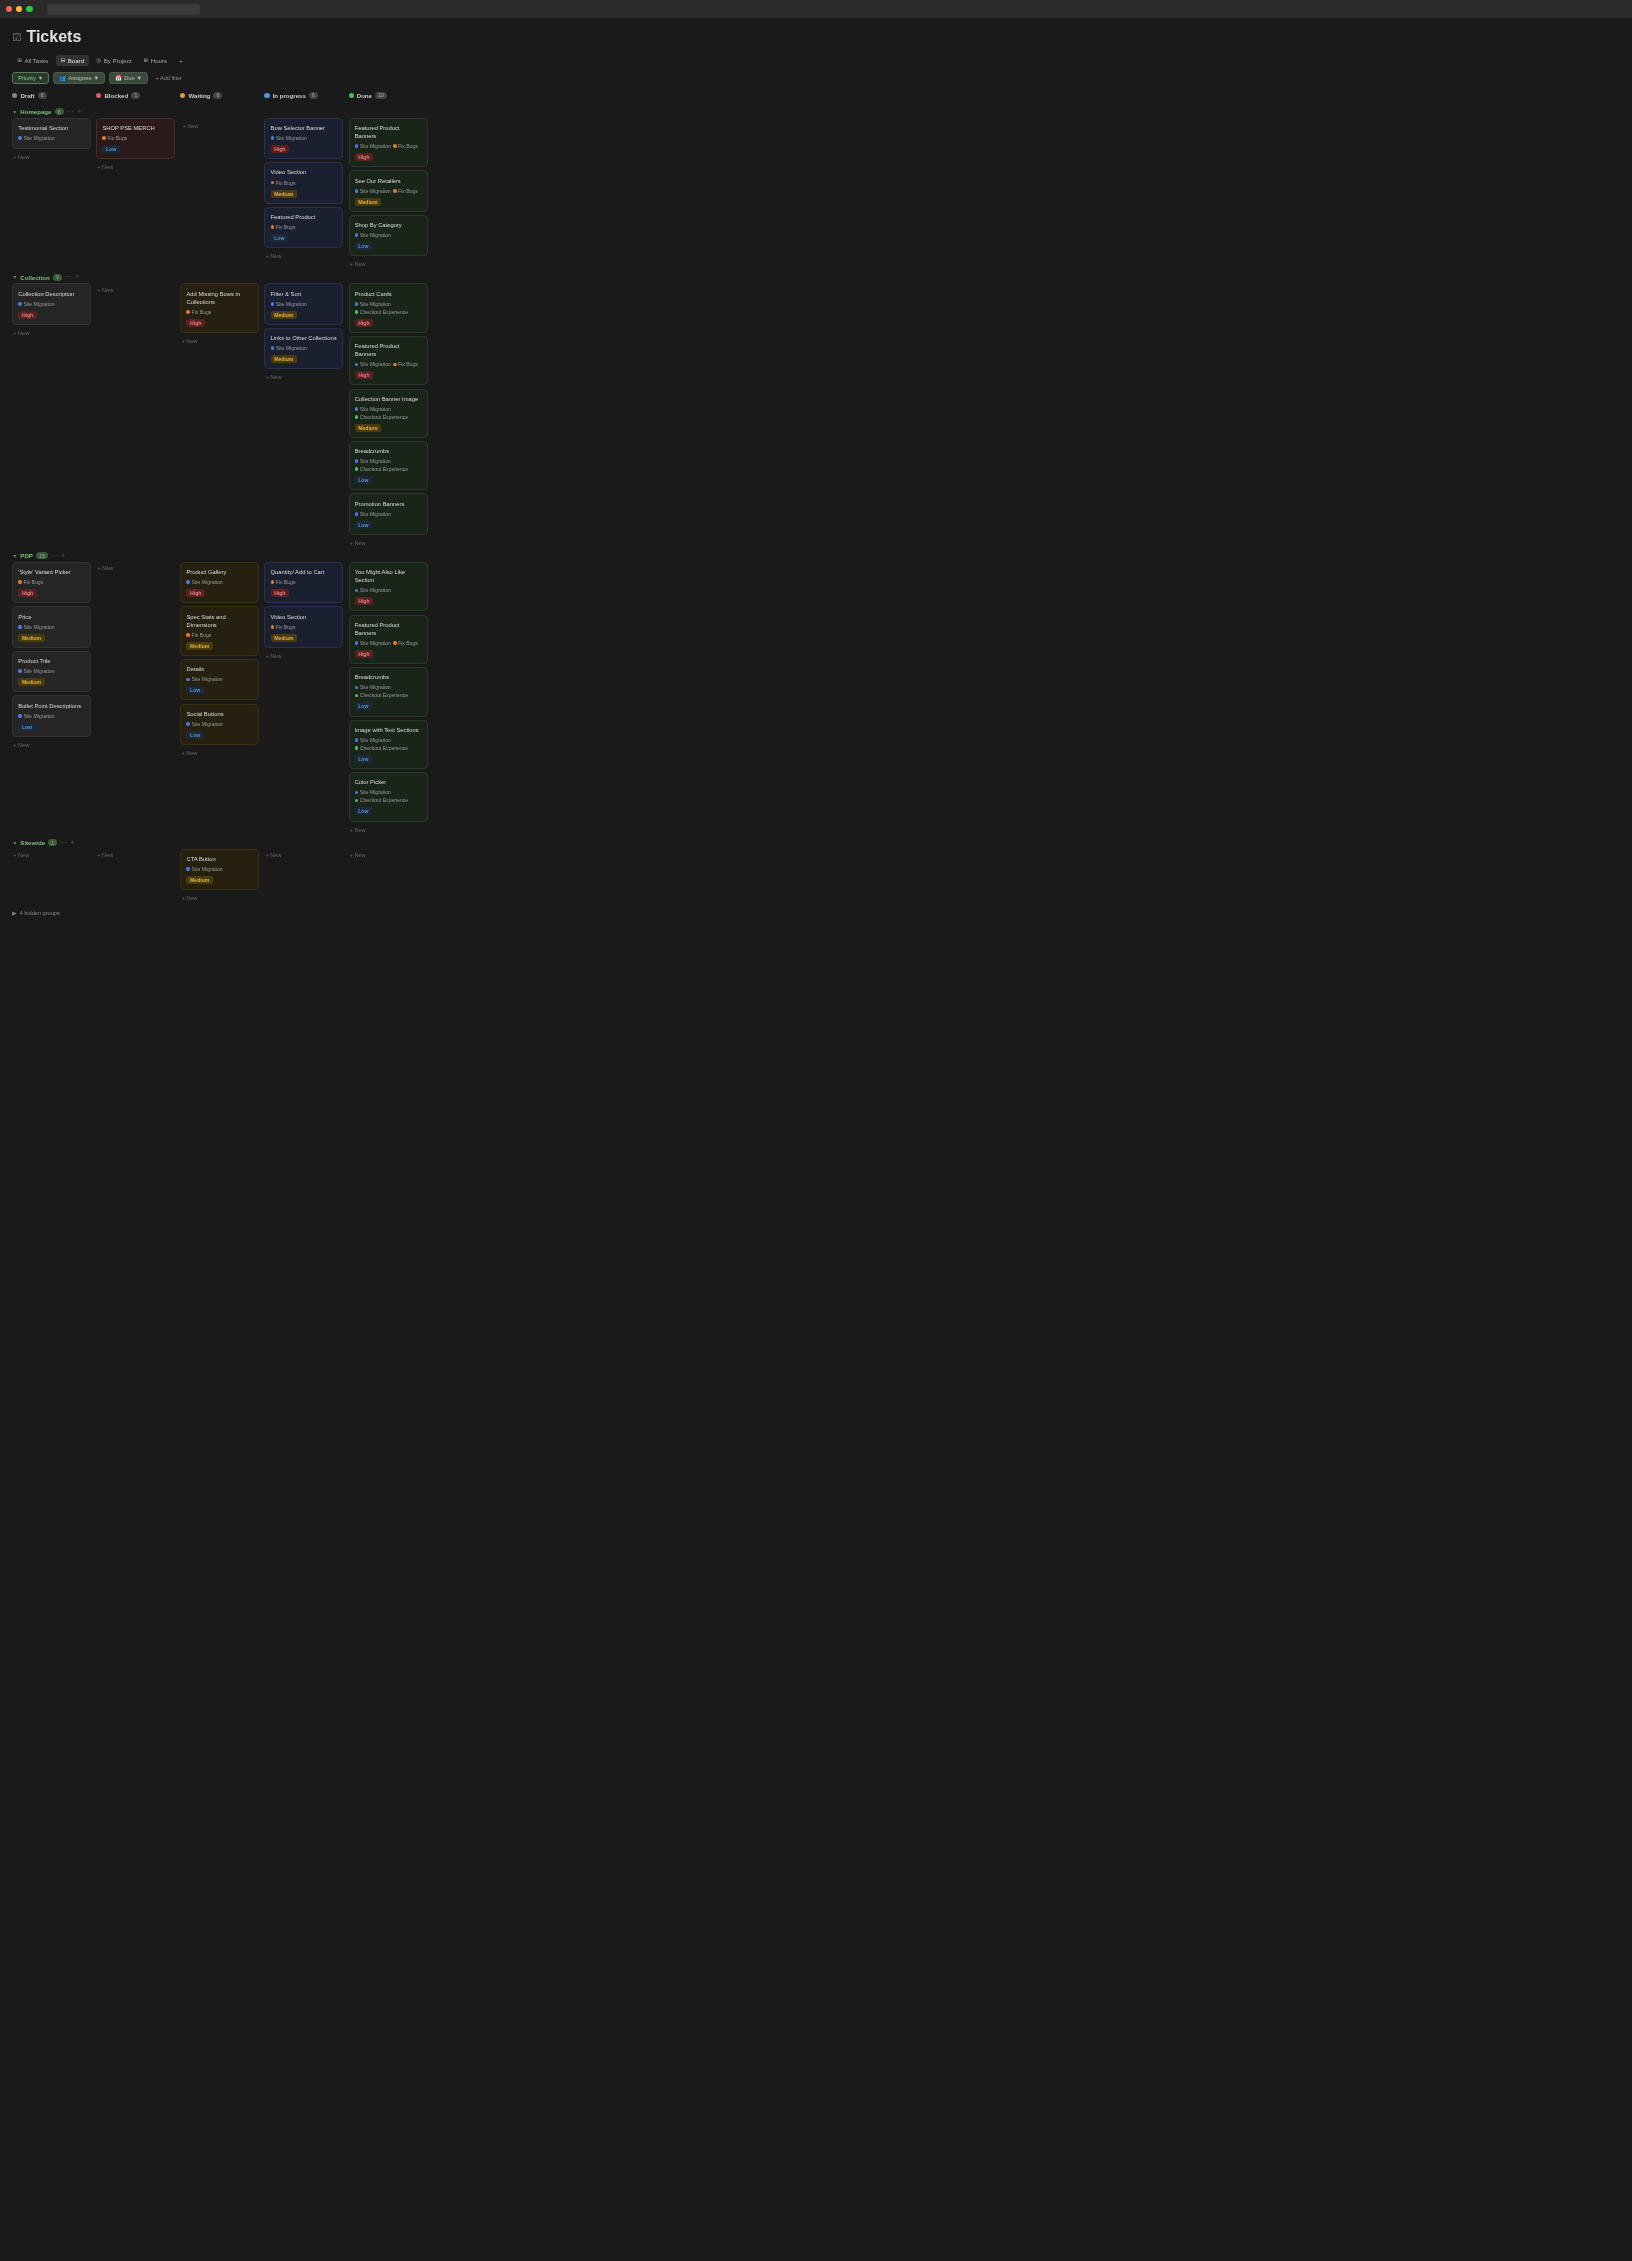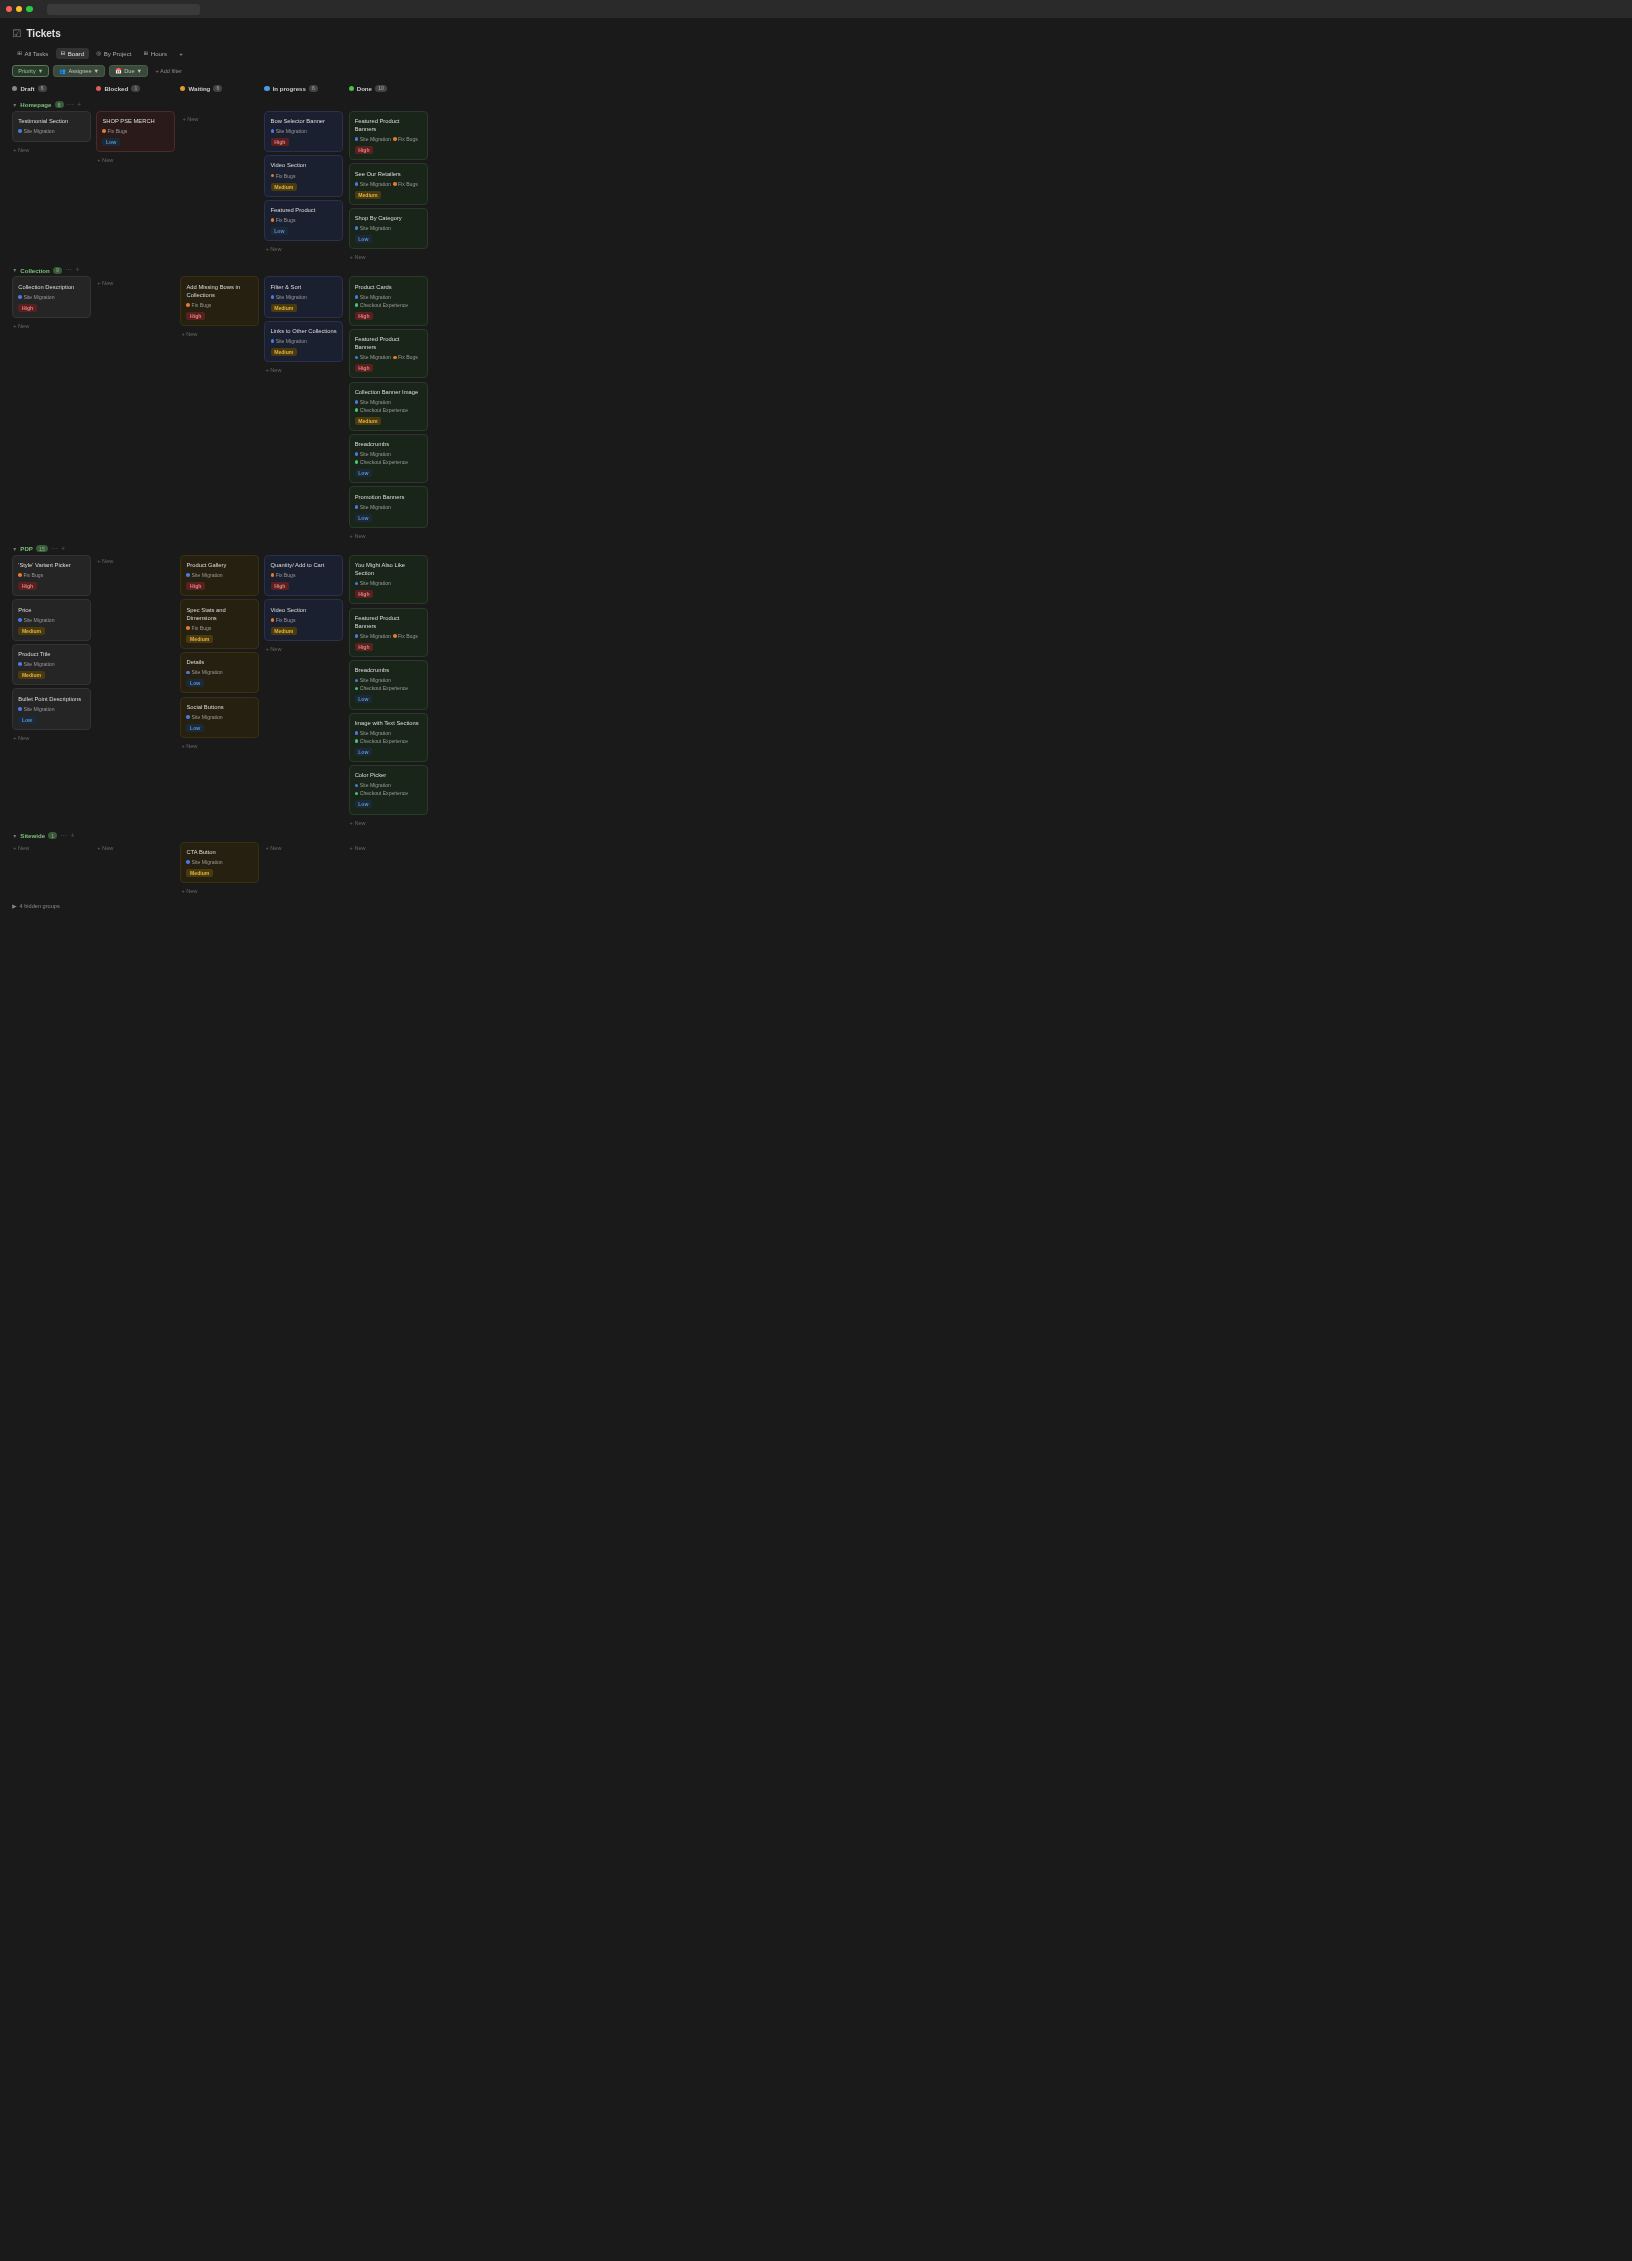--- a/index.html
+++ b/index.html
@@ -35,21 +35,21 @@
     .page-content {
       padding: 10.2px 12.2px;
     }
     .page-header {
       display: flex;
       align-items: center;
       gap: 5.1px;
       margin-bottom: 8.1px;
     }
     .page-title {
-      font-size: 10px;
+      font-size: 16px;
       font-weight: 700;
       color: #e0e0e0;
     }
     .page-title-icon {
       font-size: 10.2px;
       color: #888;
     }
     .nav-tabs {
       display: flex;
       gap: 2px;

